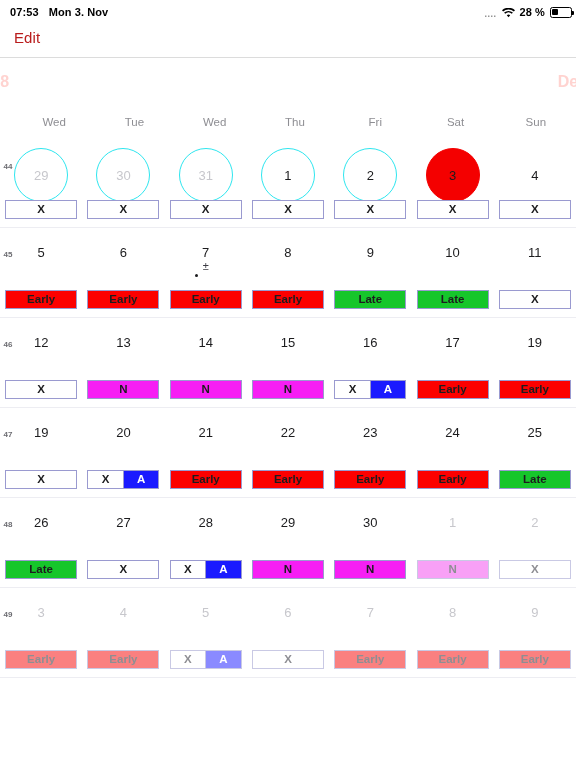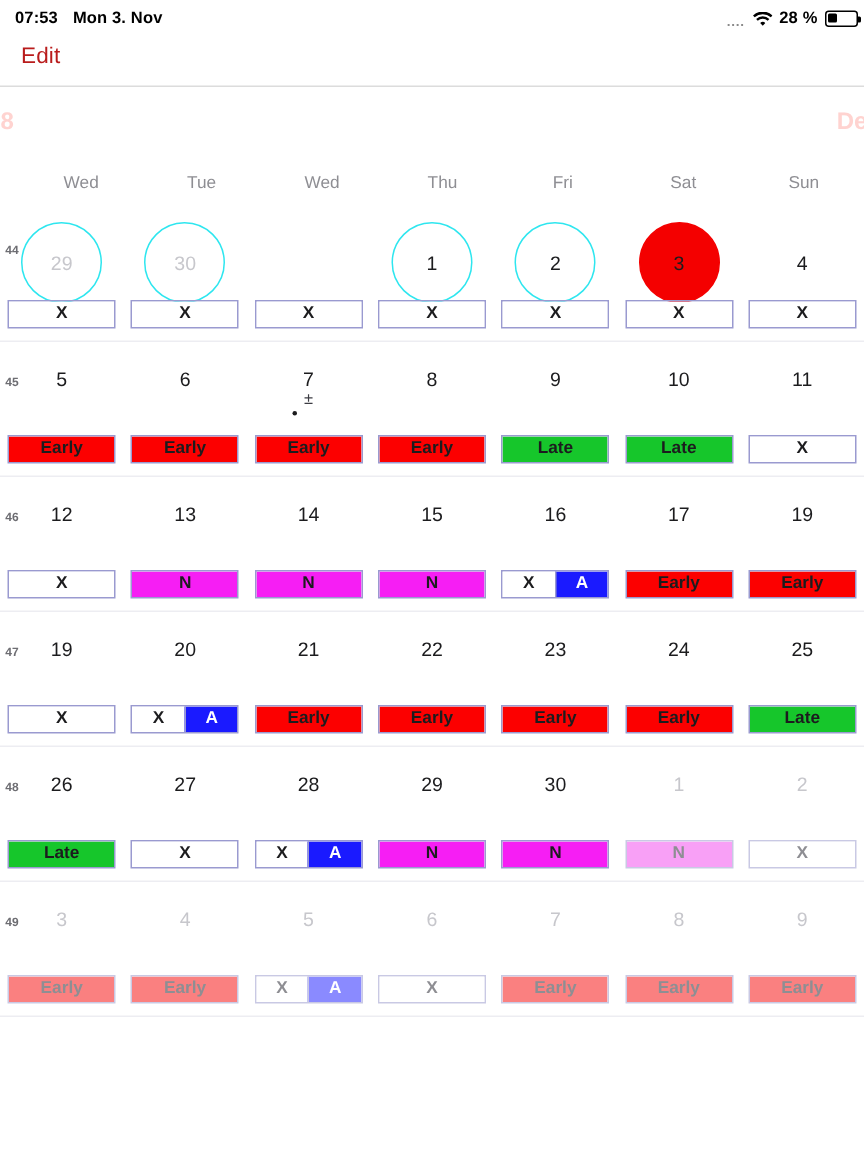--- a/index.html
+++ b/index.html
@@ -237,20 +237,21 @@
       </div>
       <div class="day out">
         <div class="circle out">30</div>
         <div class="badge-wrap">
           <div class="badge">
             <span class="seg-cell bg-white">X</span>
           </div>
         </div>
       </div>
       <div class="day out">
+        <div class="circle out">31</div>
         <div class="badge-wrap">
           <div class="badge">
             <span class="seg-cell bg-white">X</span>
           </div>
         </div>
       </div>
       <div class="day">
         <div class="circle">1</div>
         <div class="badge-wrap">
           <div class="badge">

